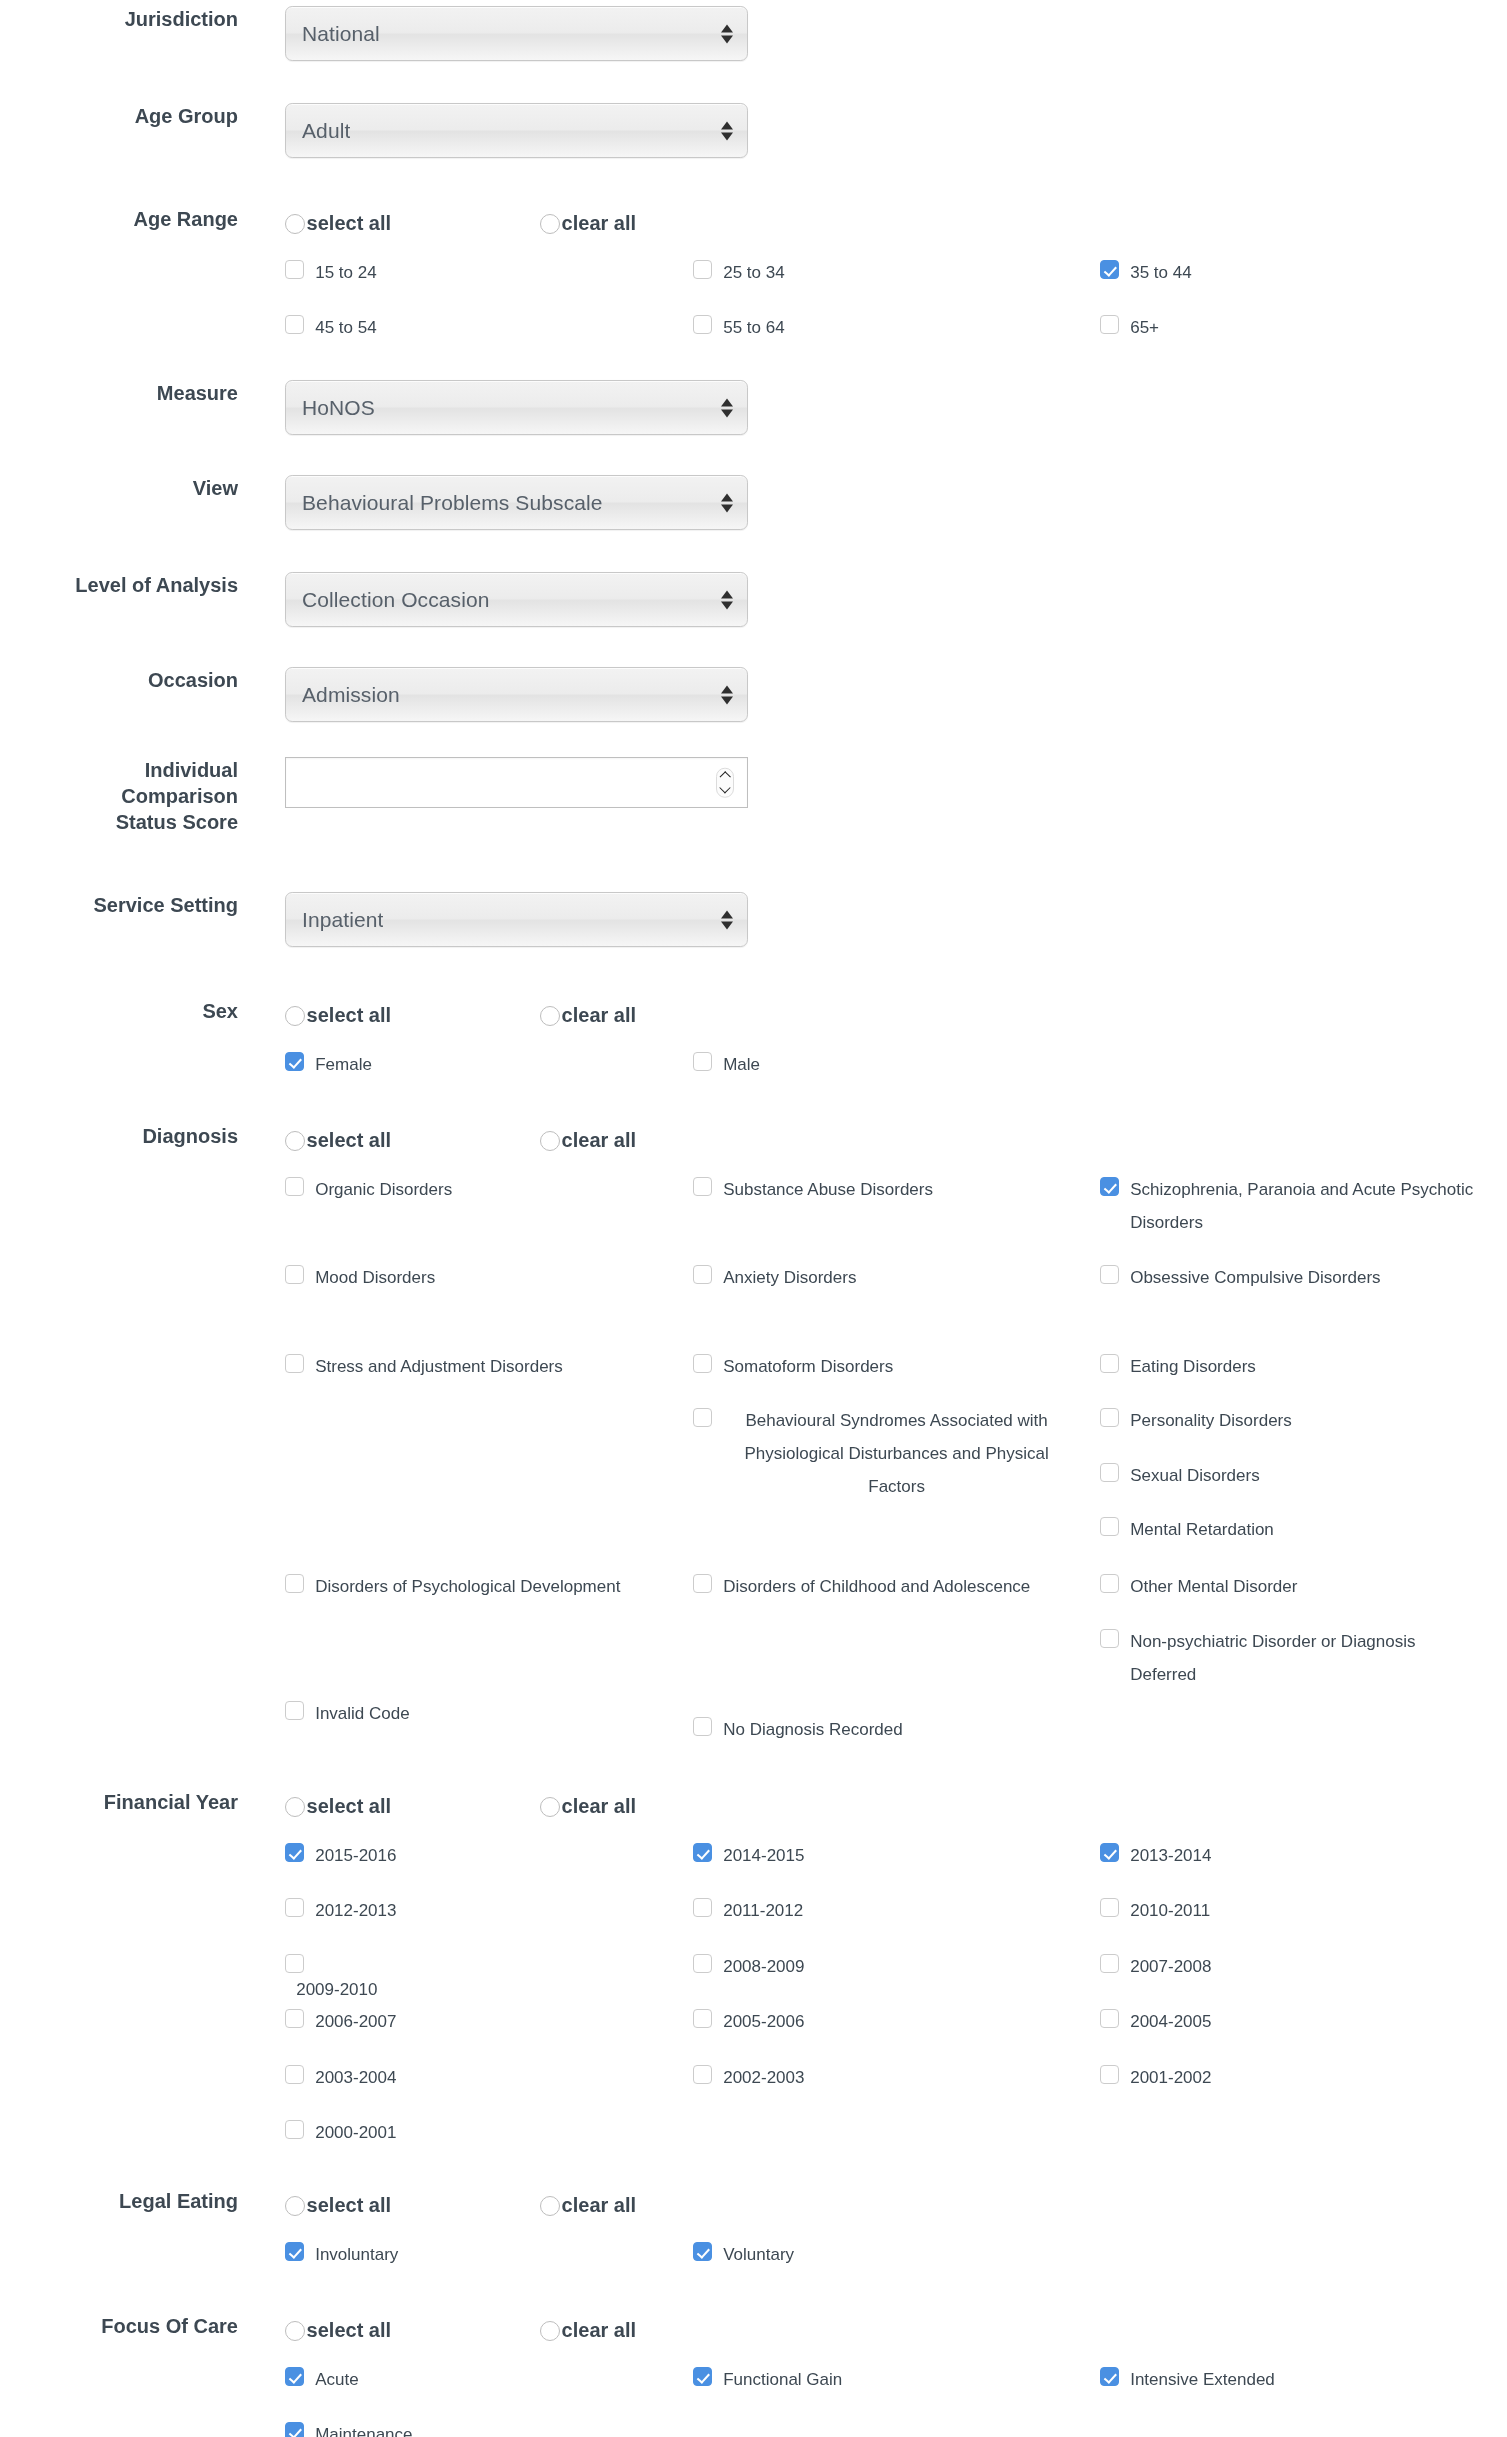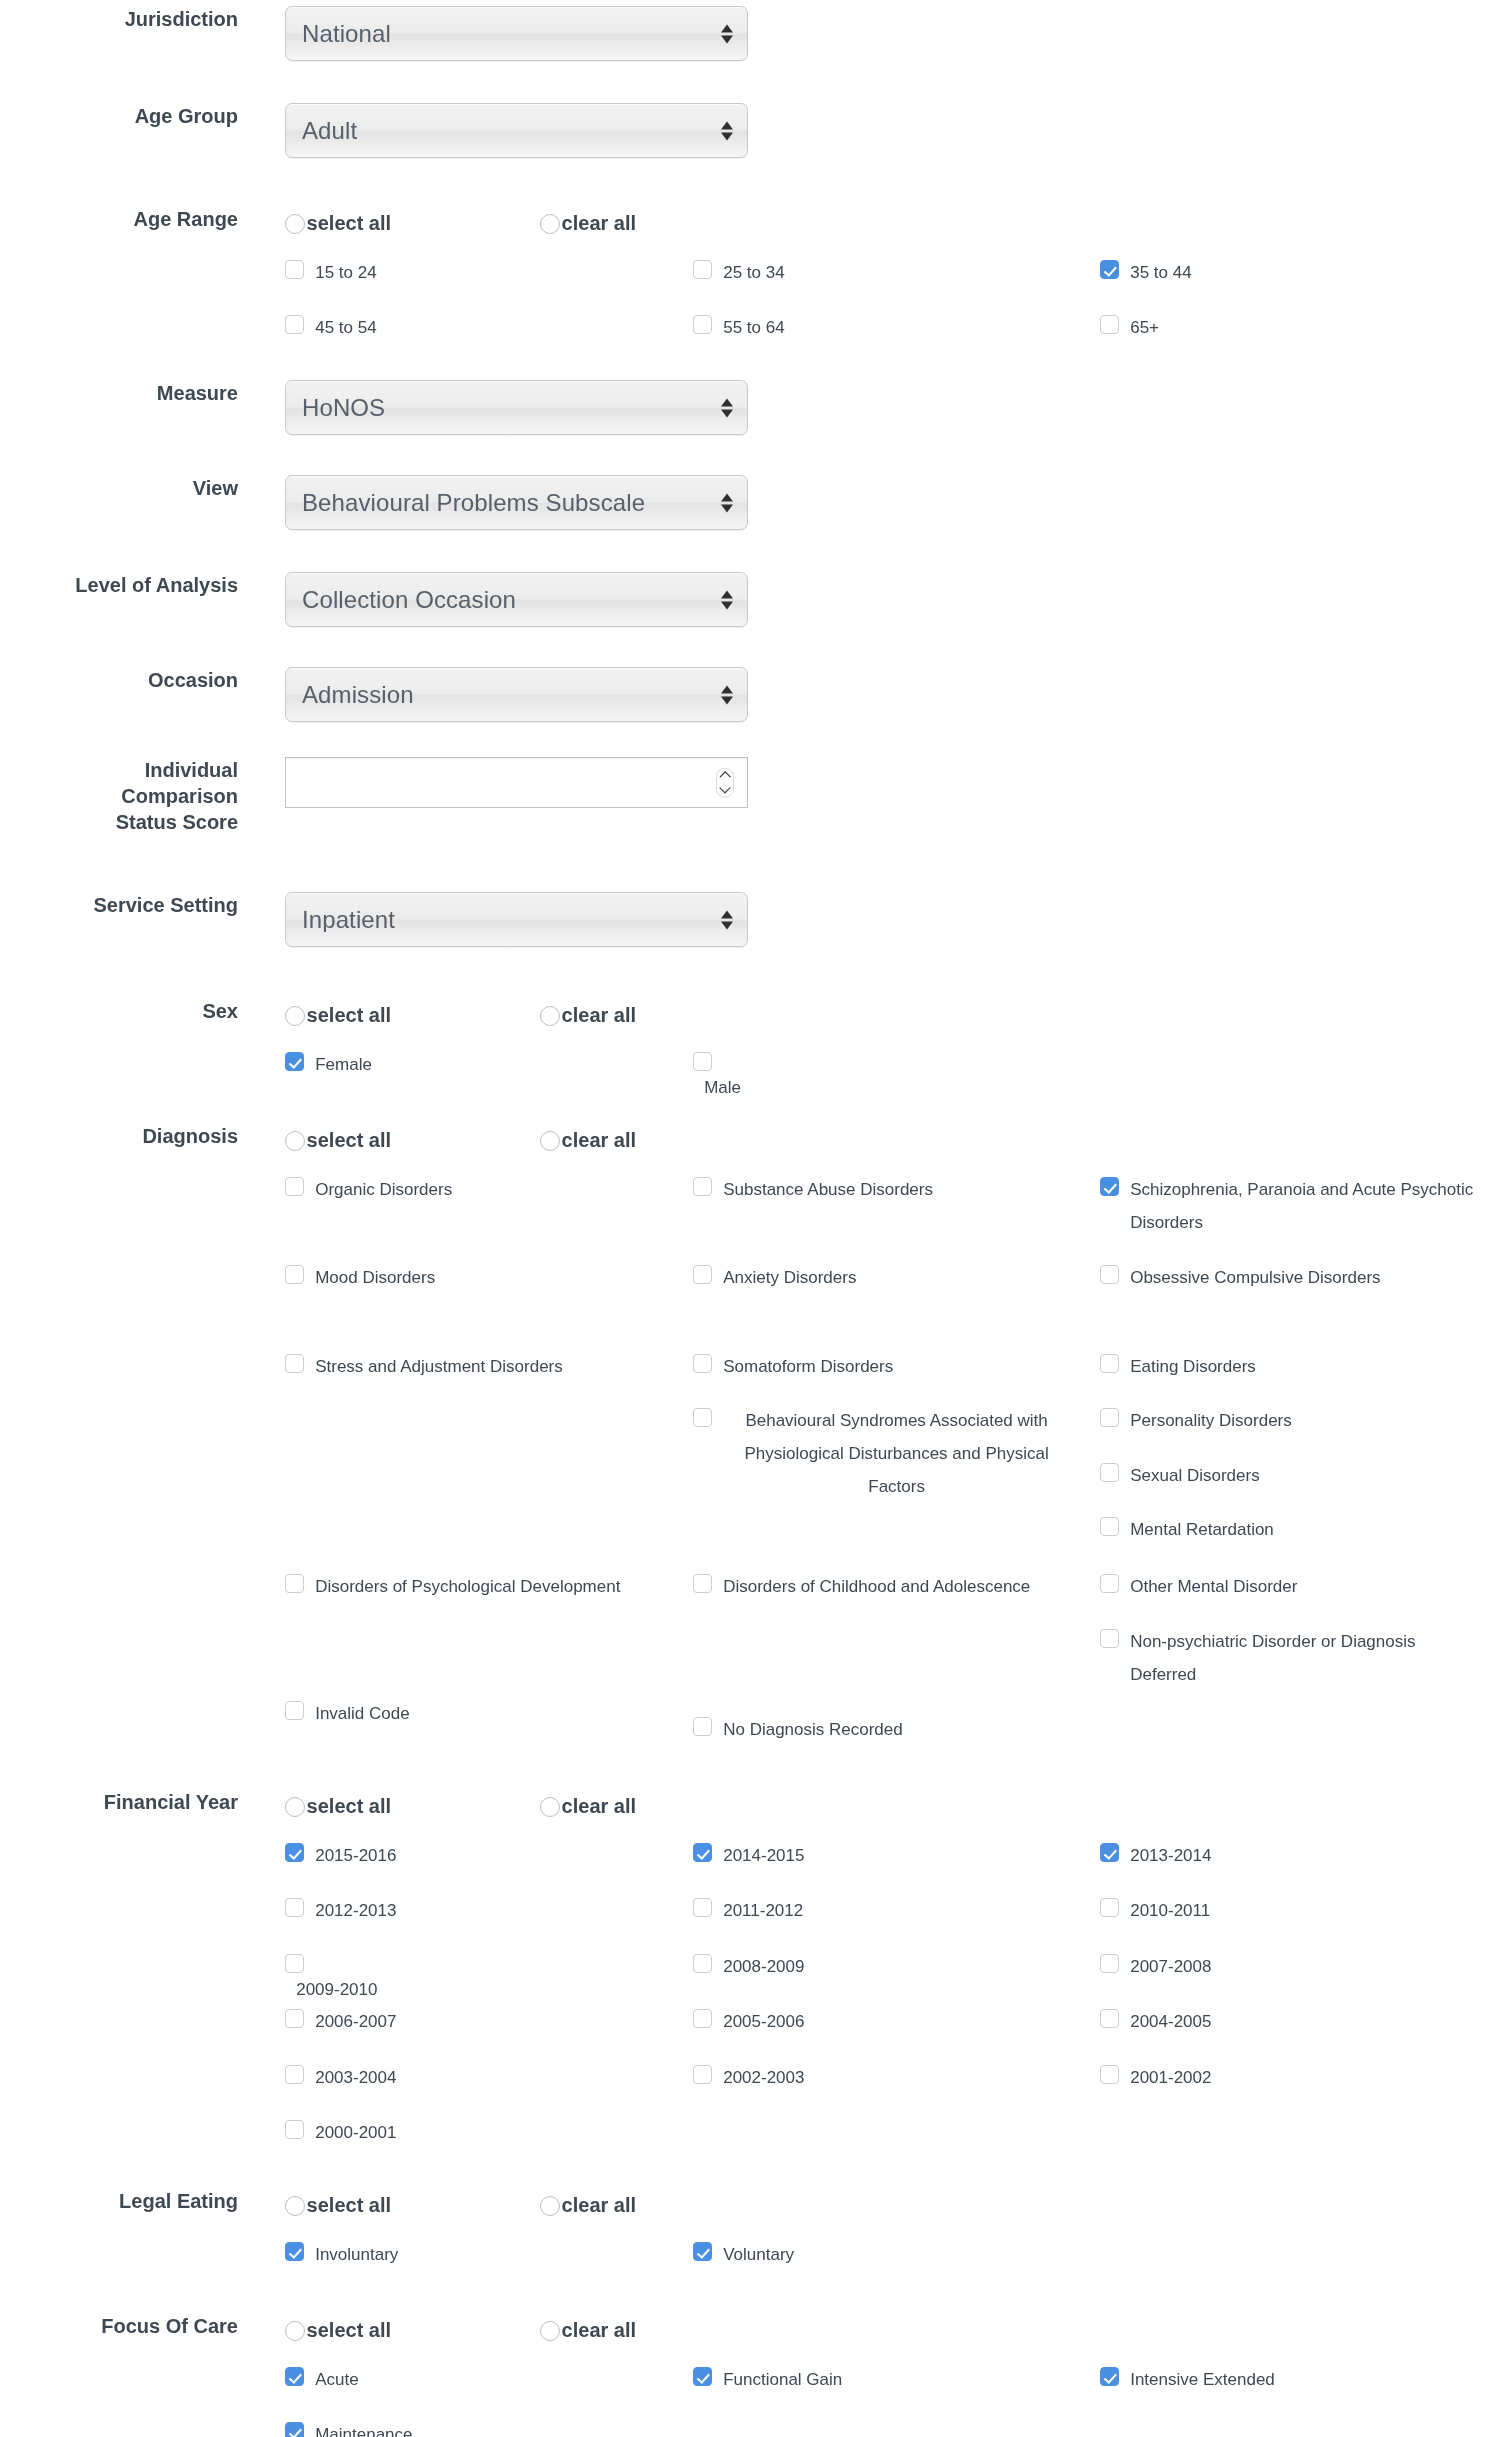--- a/index.html
+++ b/index.html
@@ -54,21 +54,21 @@
     border: 0.8px solid #c8c8c8;
     border-radius: 7.2px;
     background: linear-gradient(to bottom, #f2f2f2 0%, #ececec 48%, #e3e3e3 52%, #f6f6f6 100%);
     box-shadow: 0 0.8px 0.8px rgba(0,0,0,0.06), inset 0 0.8px 0 #ffffff;
     box-sizing: border-box;
     display: flex;
     align-items: center;
   }
   .select-value {
     padding-left: 16px;
-    font-size: 24px;
+    font-size: 21px;
     line-height: 24px;
     color: #57606a;
     letter-spacing: 0.1px;
     white-space: nowrap;
     overflow: hidden;
   }
   .select-arrows {
     position: absolute;
     right: 14.5px;
     top: 50%;
@@ -371,21 +371,21 @@
           <div class="toggle">
             <span class="radio-dot"></span>
             <span class="toggle-text">clear all</span>
           </div>
         </div>
         <div class="cbgrid" style="height: 56px; margin-top: 14.5px;">
           <div class="cbcell c1" style="top: 0px;">
             <span class="cbox checked"></span>
             <span class="cbtext">Female</span>
           </div>
-          <div class="cbcell c2" style="top: 0px; flex-direction: column;">
+          <div class="cbcell c2" style="top: 0px;">
             <span class="cbox"></span>
             <span class="cbtext">Male</span>
           </div>
         </div>
       </div>
     </div>
     <div class="row" style="position: absolute; top: 1123px;">
       <div class="row-label">Diagnosis</div>
       <div class="row-field">
         <div class="toggle-row">

